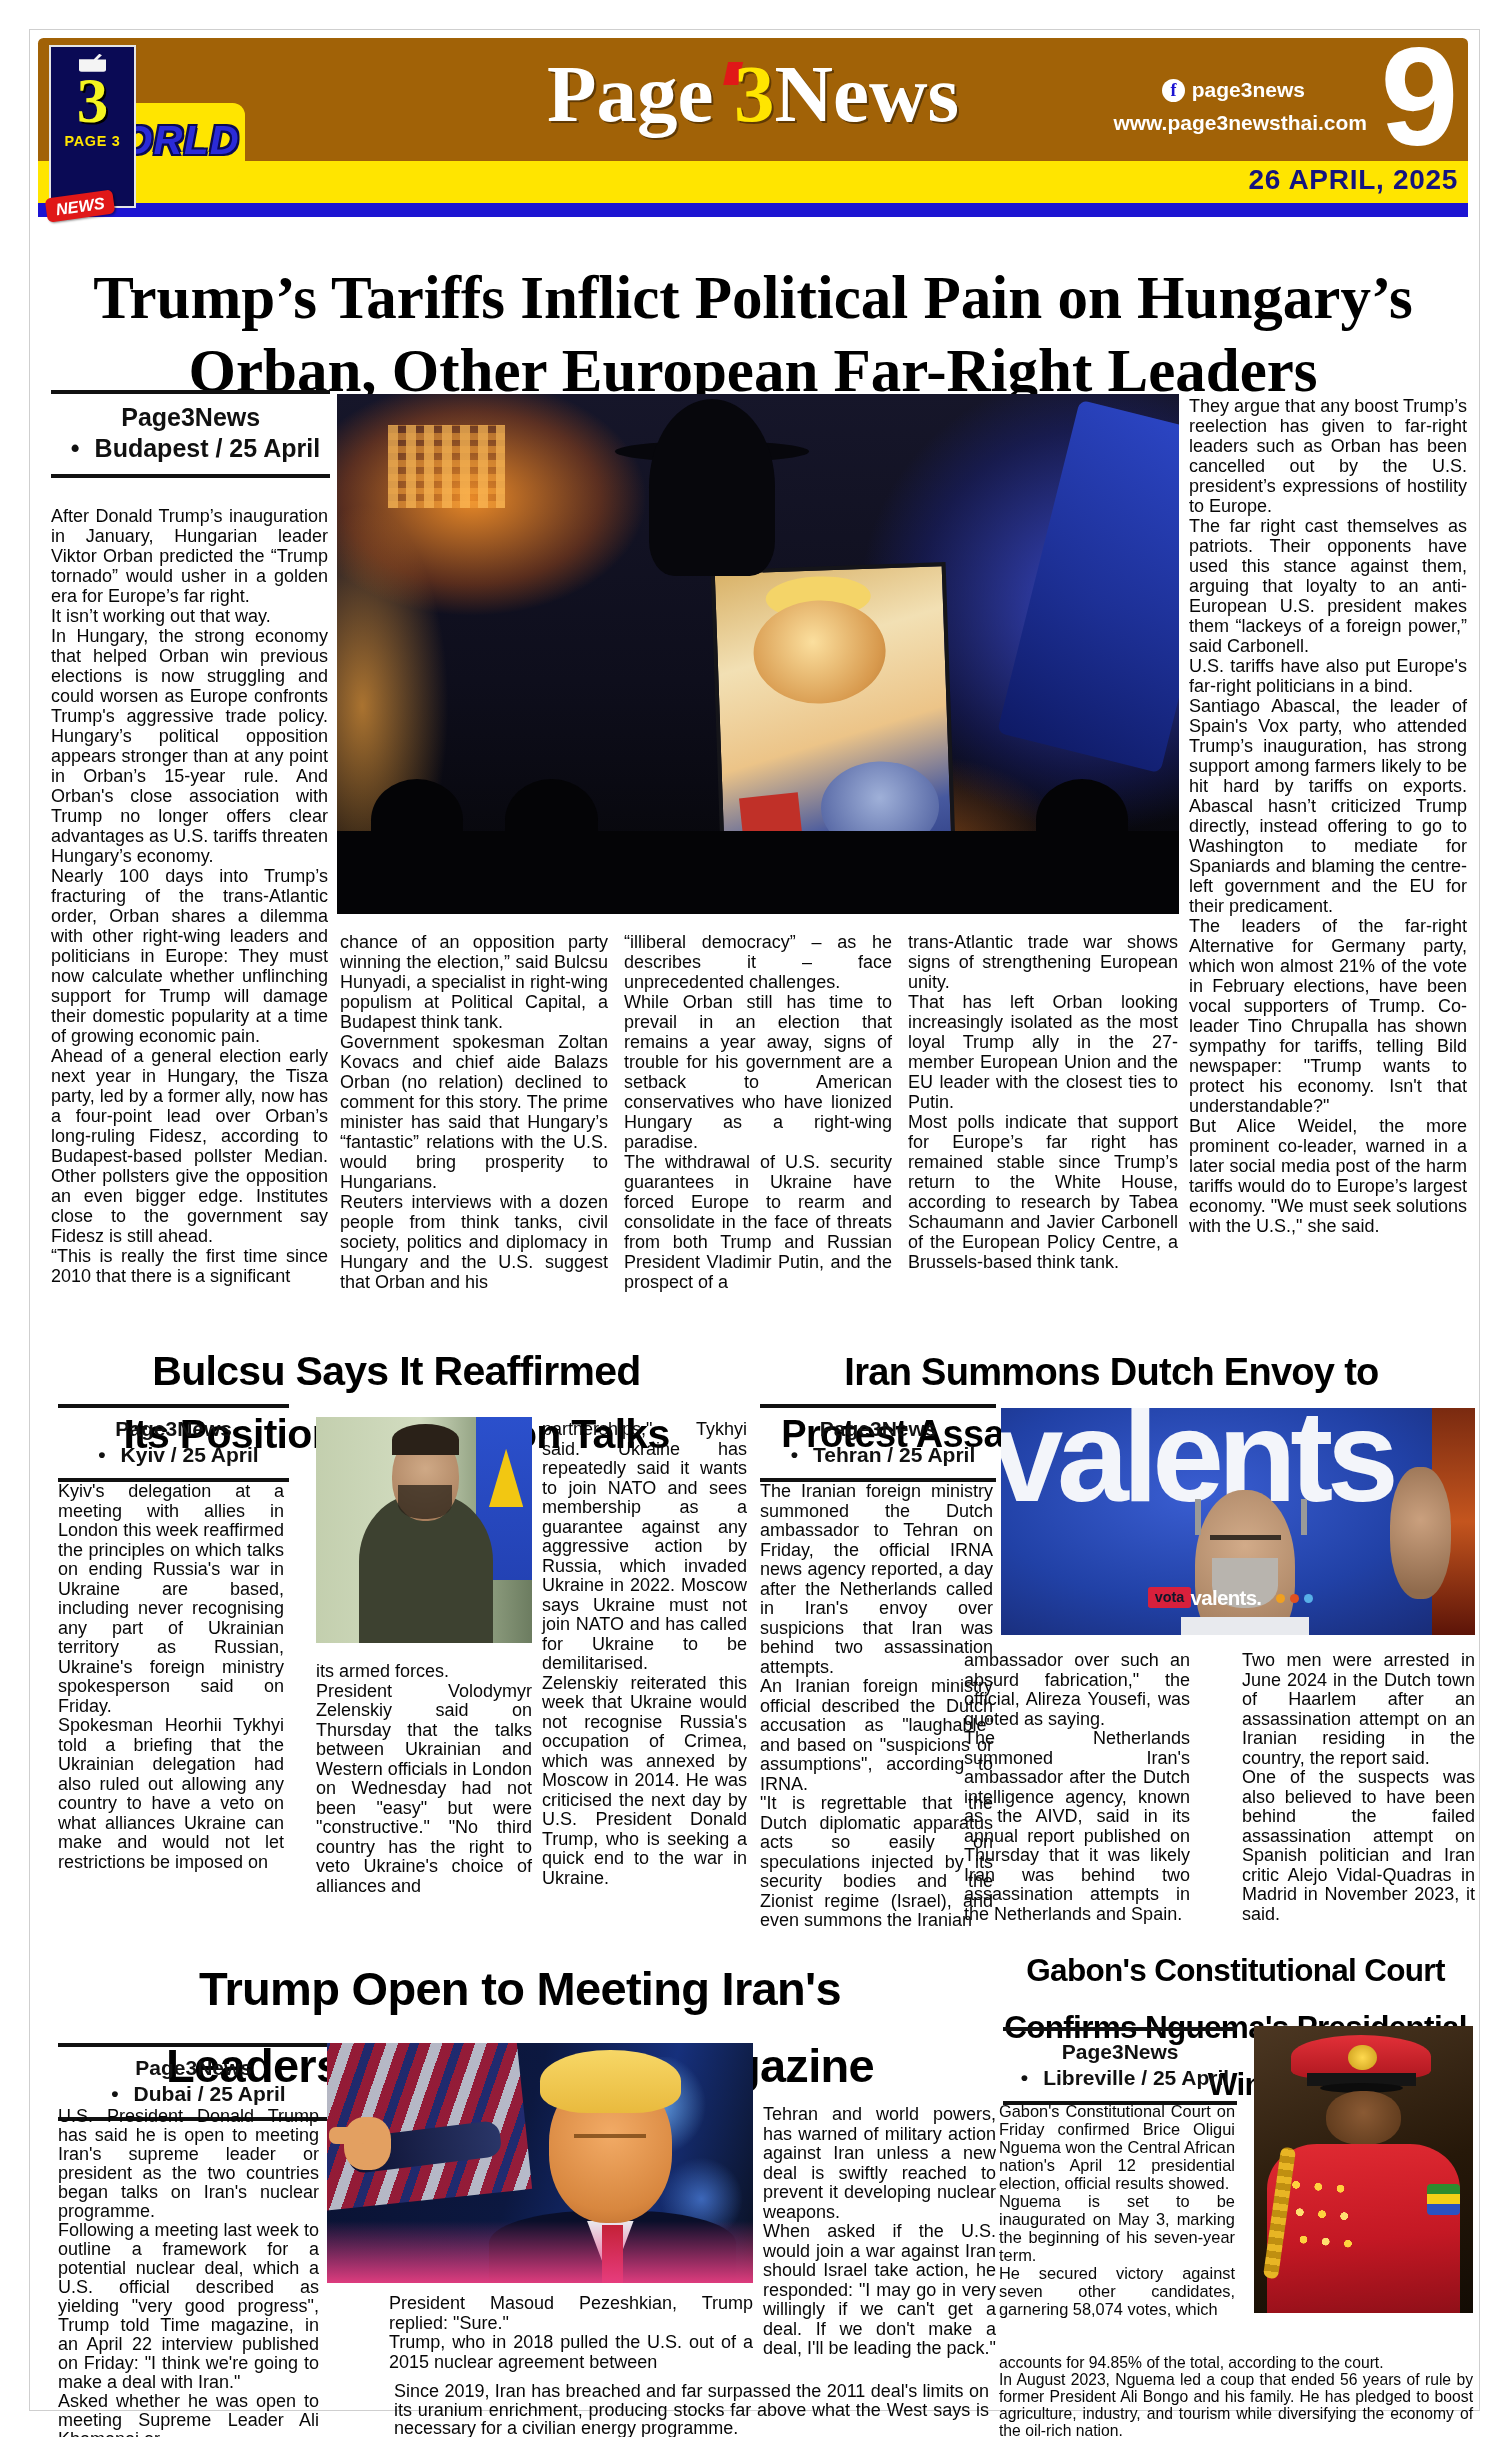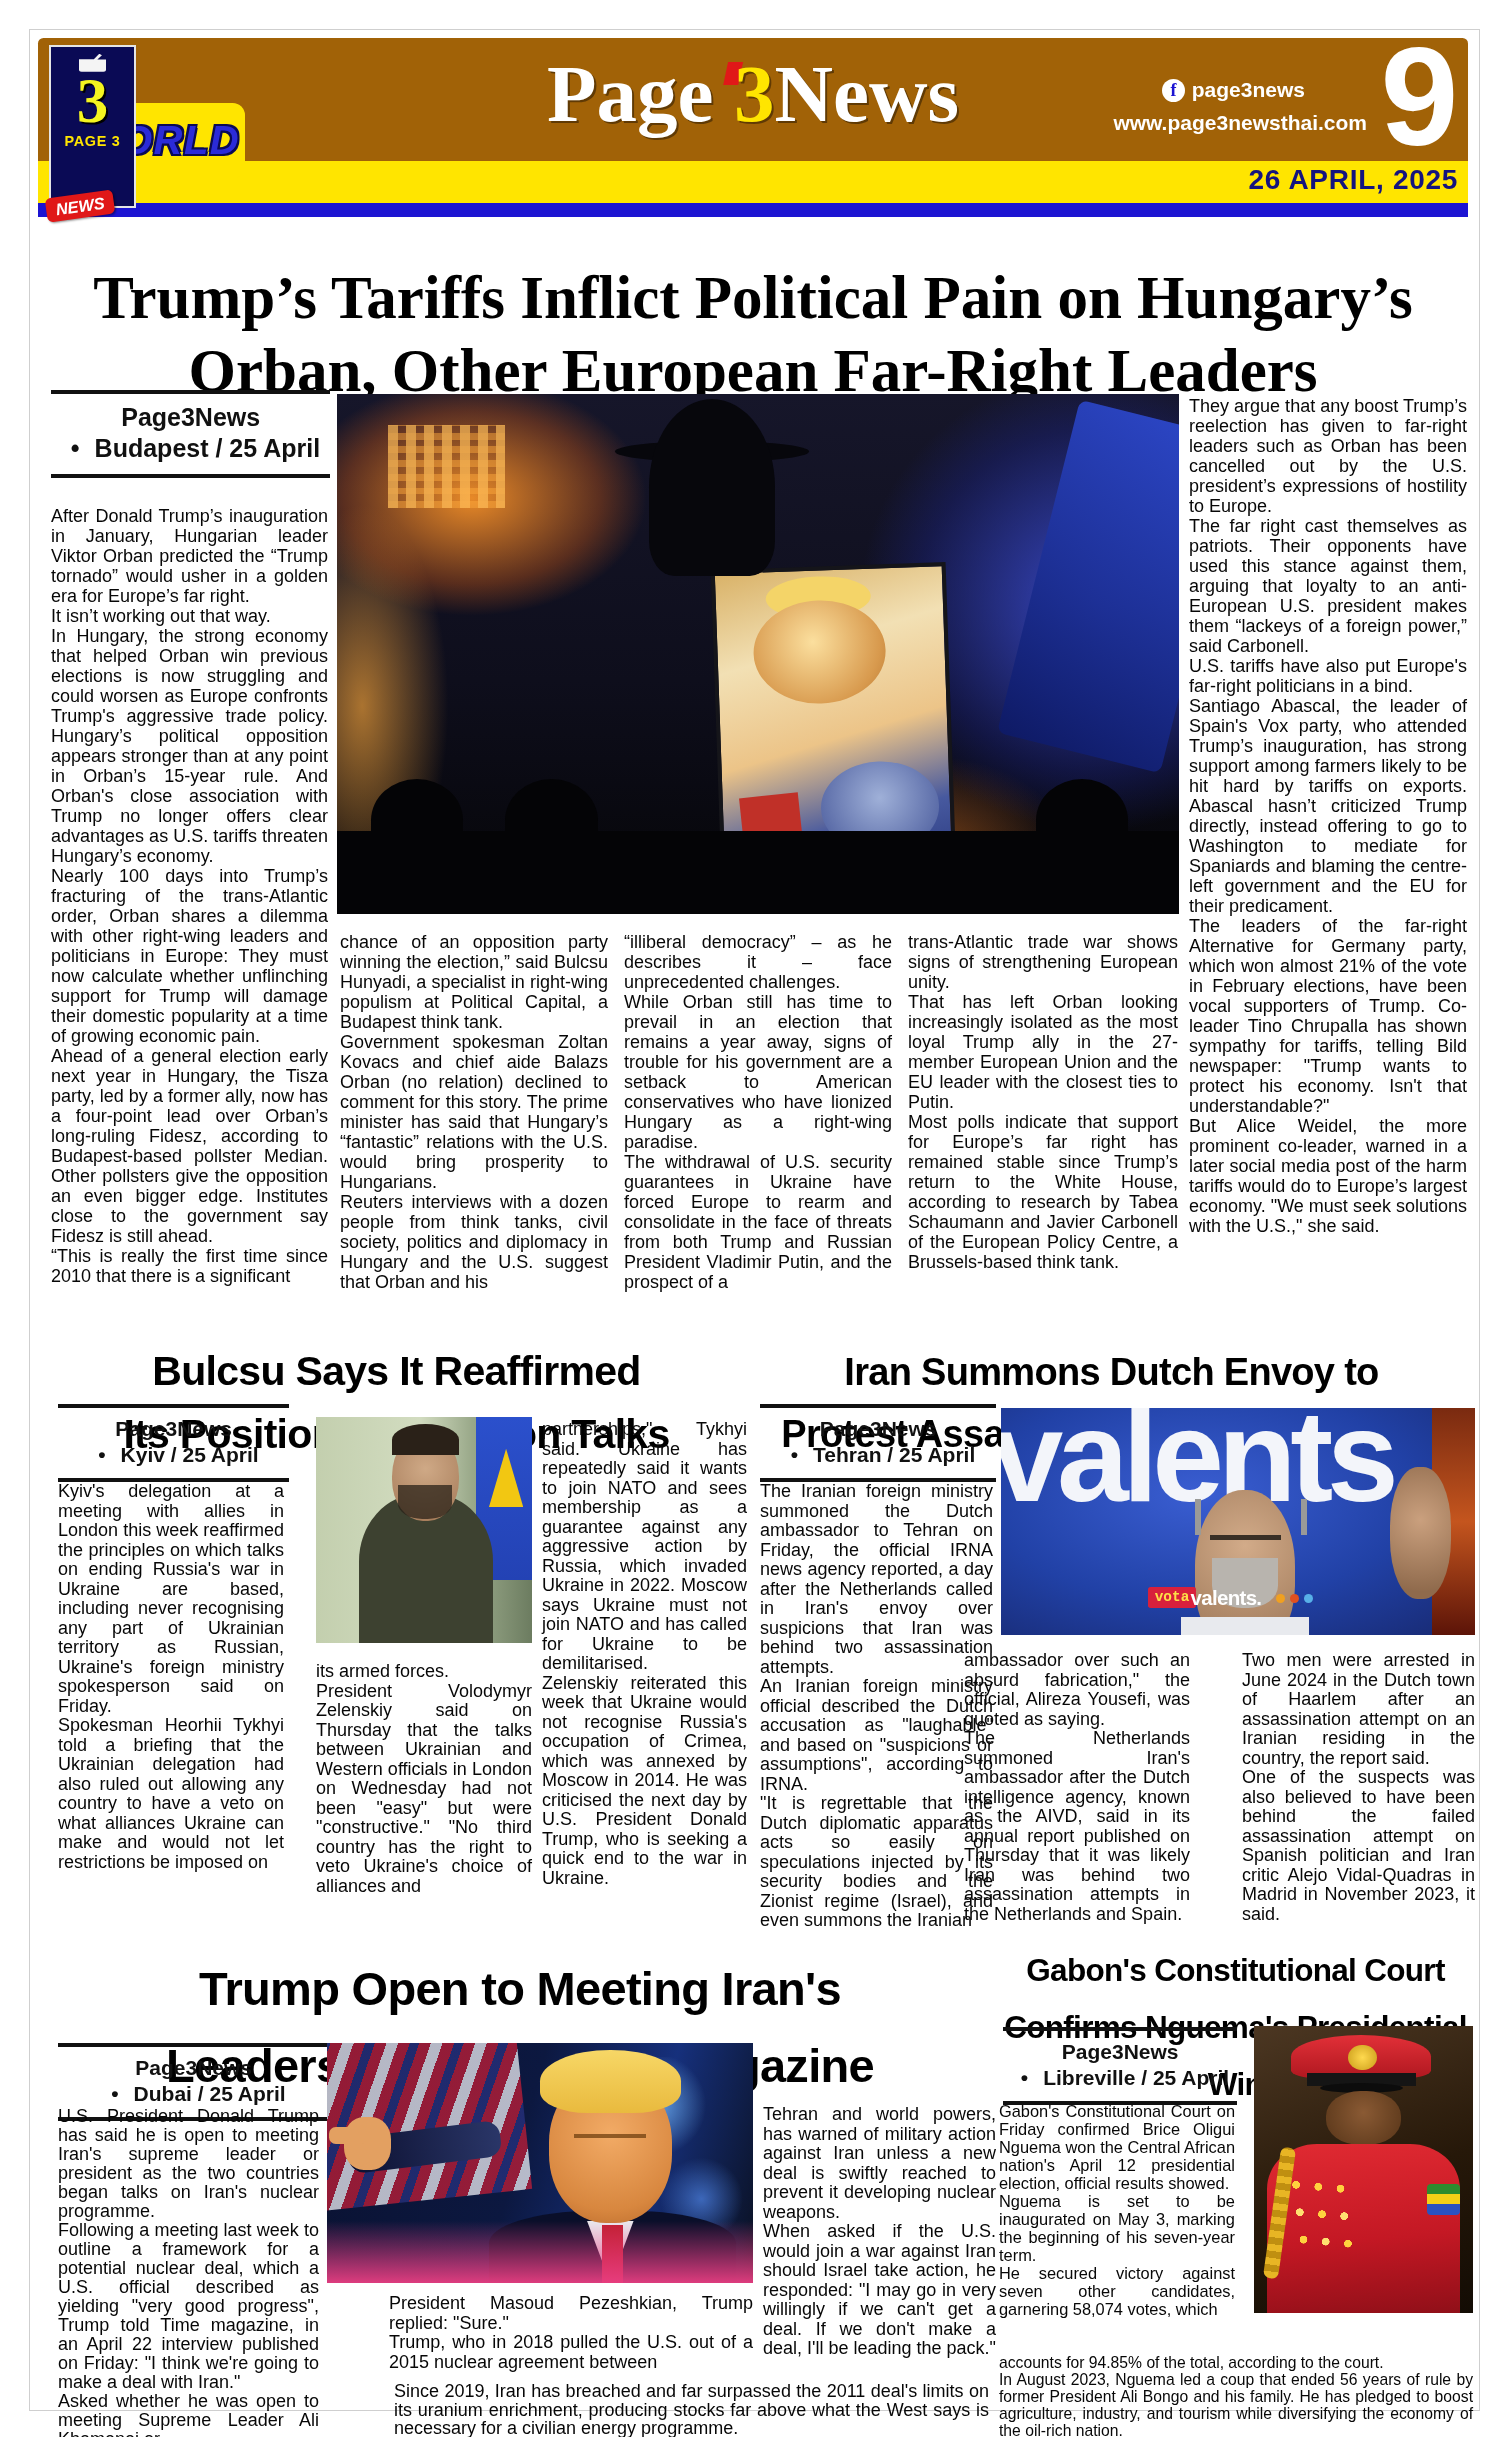--- a/index.html
+++ b/index.html
@@ -93,21 +93,21 @@
   #photo3{left:1001px;top:1408px;width:474px;height:227px;
     background:radial-gradient(ellipse at 42% 38%,#3a5ed2 0%,#2141a6 55%,#17286f 100%);}
   .p3-word{left:-9.6px;top:-26px;font-size:129px;font-weight:bold;color:#f3f5fa;letter-spacing:-6.2px;font-family:"Liberation Sans",sans-serif;}
   .p3-right{right:0;top:0;width:9%;height:100%;background:linear-gradient(180deg,#7a2a10 0%,#c4551e 50%,#5c1408 100%);}
   .p3-face2{right:5%;top:26%;width:13%;height:58%;border-radius:45%;background:radial-gradient(circle at 50% 40%,#caa07e,#8f6a4c 85%);}
   .p3-head{left:41%;top:36%;width:21%;height:70%;border-radius:48% 48% 40% 40%;background:radial-gradient(circle at 50% 35%,#d2ab89,#a57f5f 80%);}
   .p3-hairside{left:41%;top:40%;width:21%;height:16%;background:transparent;border-left:6.8px solid #9a9a98;border-right:6.8px solid #9a9a98;}
   .p3-glass{left:44%;top:56%;width:15%;height:4.8px;background:#3a3026;}
   .p3-beard{left:44.5%;top:66%;width:14%;height:22%;border-radius:0 0 45% 45%;background:#b8b4ae;}
   .p3-shirt{left:38%;top:92%;width:27%;height:10%;background:#e8eaee;}
-  .p3-vota{left:31%;top:79%;background:#d8203c;color:#fde047;font-weight:bold;font-size:14.4px;padding:2.1px 6.8px;border-radius:2.7px;font-family:Liberation Mono, monospace;}
+  .p3-vota{left:31%;top:79%;background:#d8203c;color:#0f172a;font-weight:bold;font-size:14.4px;padding:2.1px 6.8px;border-radius:2.7px;}
   .p3-word2{left:40%;top:78.5%;color:#fff;font-weight:bold;font-size:20.5px;letter-spacing:-0.7px;}
   .p3-dots{left:58%;top:82%;display:flex;gap:4.8px;}
   .p3-dots i{width:9px;height:9px;border-radius:50%;display:block;}
   .p3-dots i:nth-child(1){background:#f0a020;} .p3-dots i:nth-child(2){background:#e05020;} .p3-dots i:nth-child(3){background:#58b0e8;}
 
   #photo4{left:327px;top:2043px;width:426px;height:240px;
     background:linear-gradient(105deg,#0a1232 0%,#0c1840 45%,#16307c 72%,#0a1020 100%);}
   .p4-stripes{left:-6%;top:-12%;width:52%;height:78%;opacity:.8;transform:rotate(-6deg);
     background:repeating-linear-gradient(115deg,rgba(200,30,55,.9) 0 11px,rgba(242,242,248,.92) 11px 22px,rgba(200,30,55,.9) 22px 33px,rgba(40,50,130,.9) 33px 42px);}
   .p4-glow1{right:10%;top:6%;width:26%;height:40%;background:radial-gradient(circle,rgba(120,190,255,.8),transparent 70%);}

